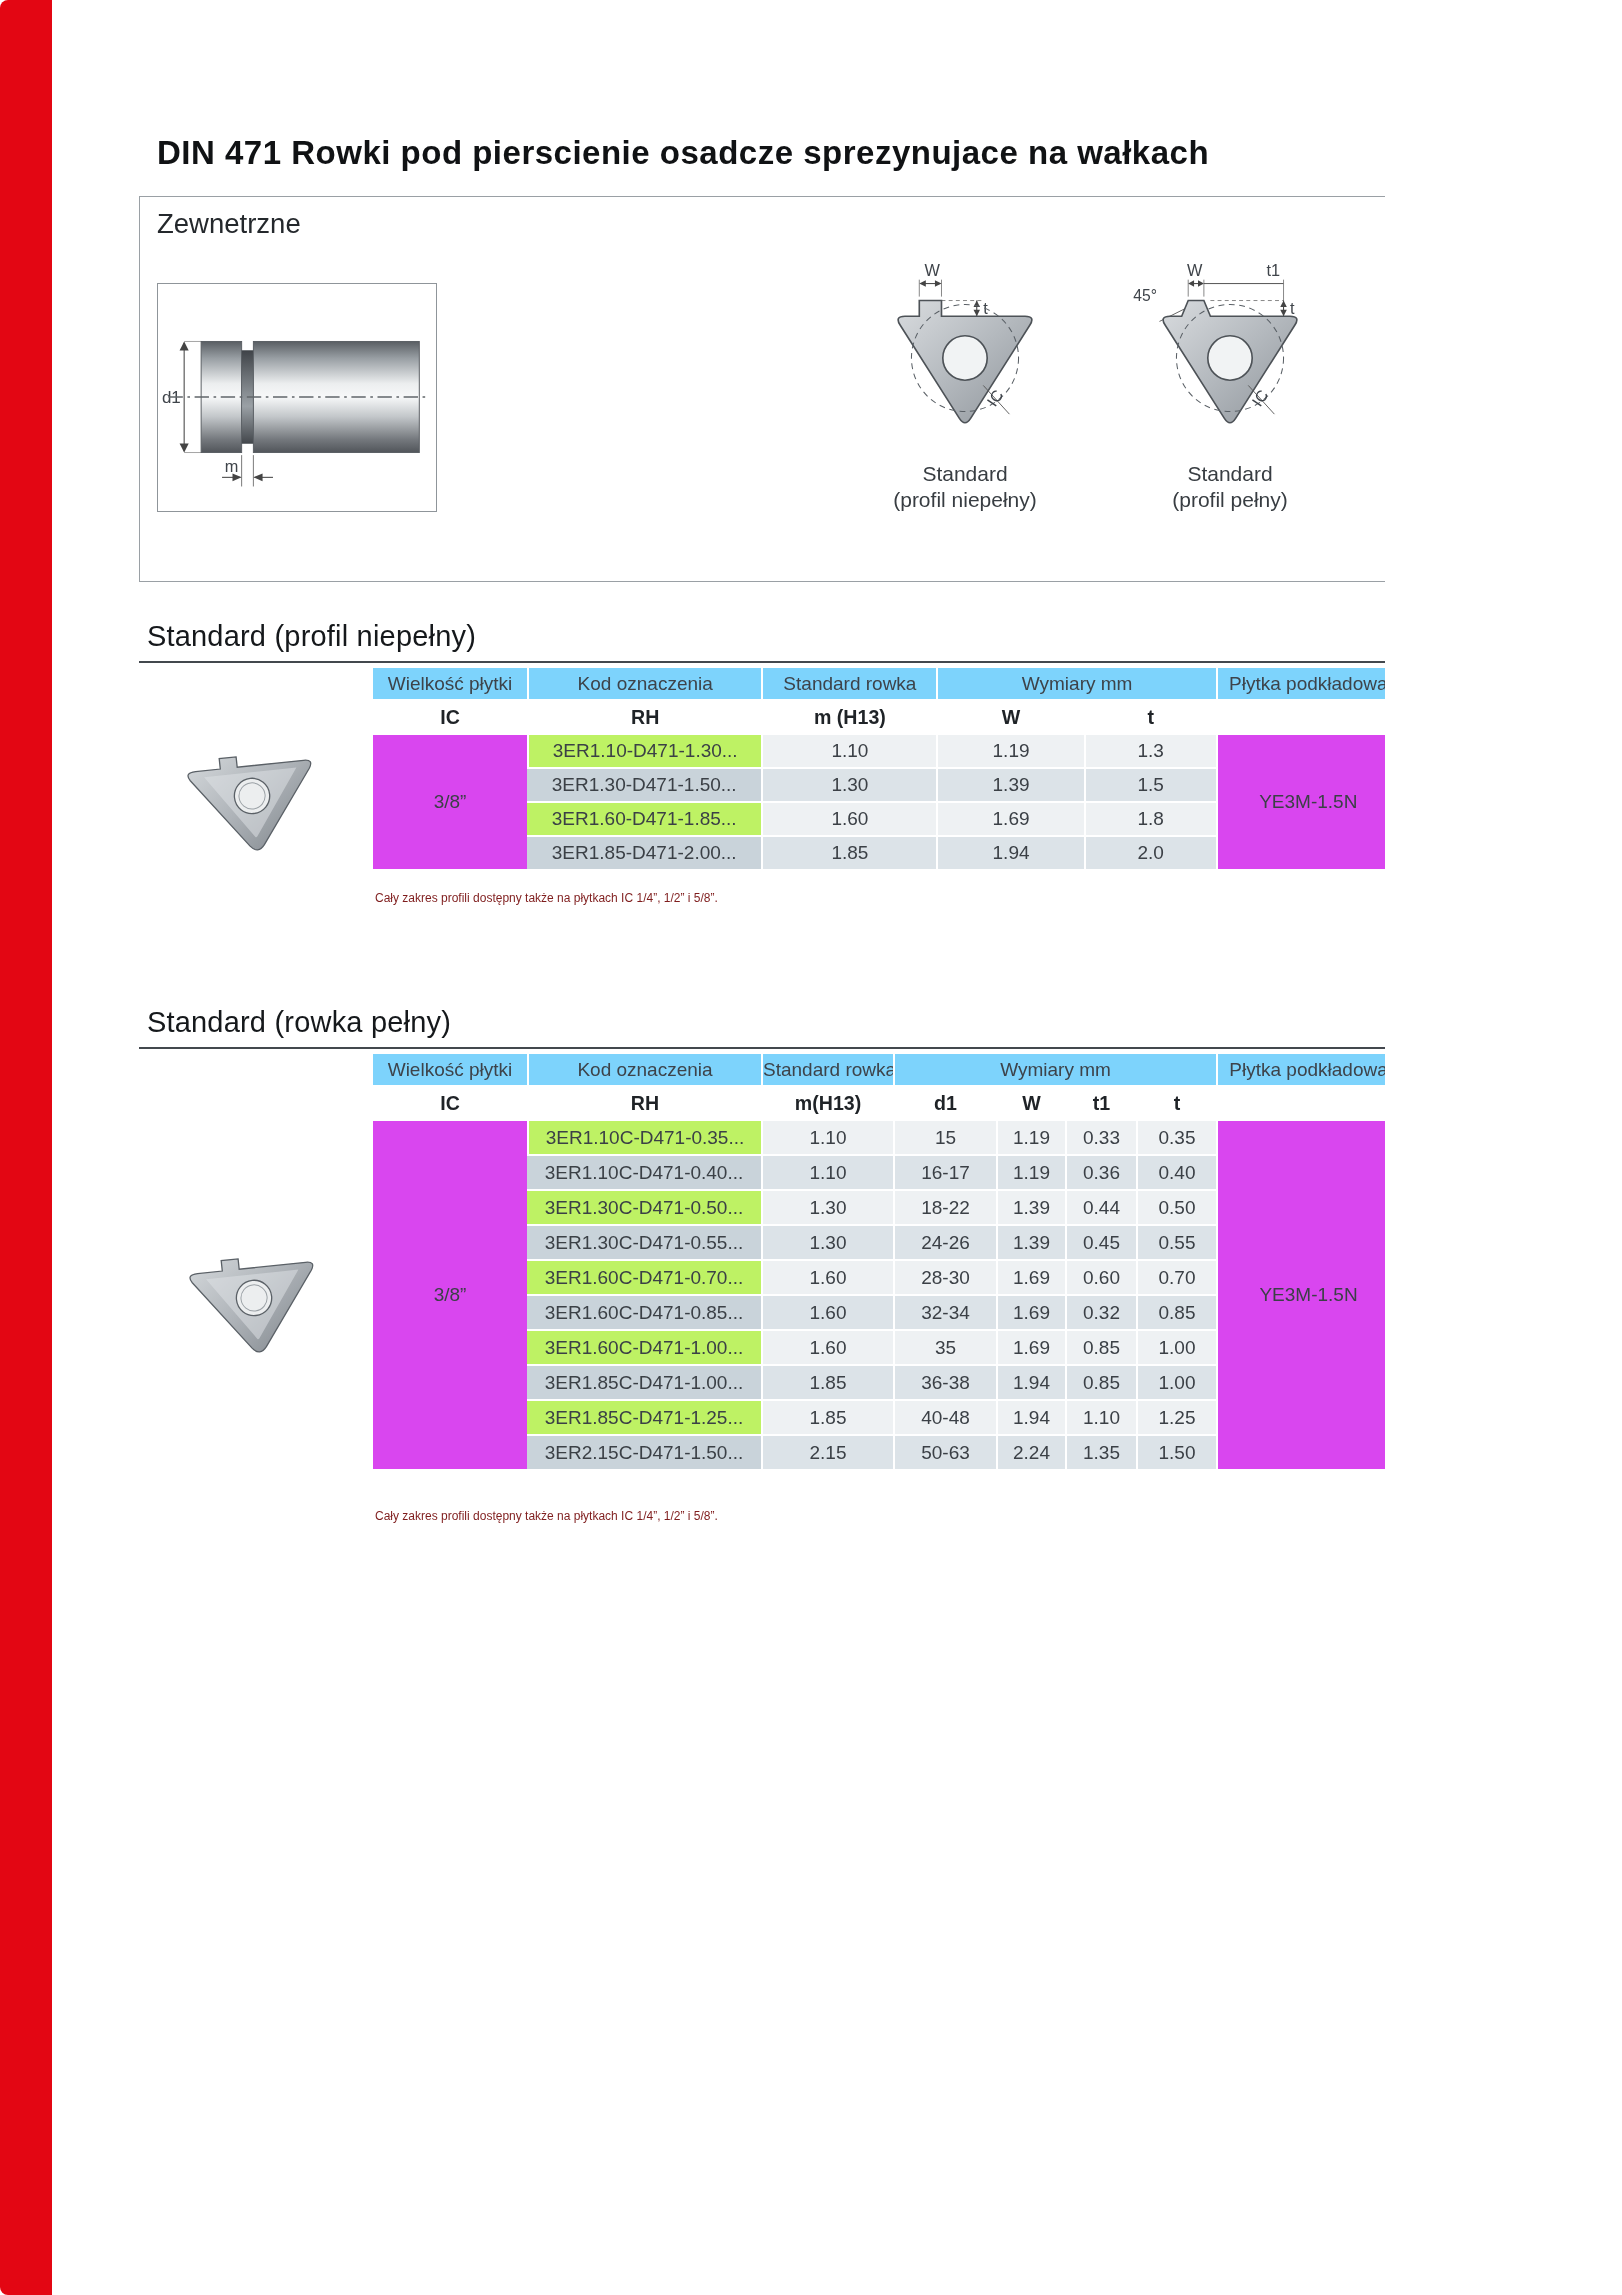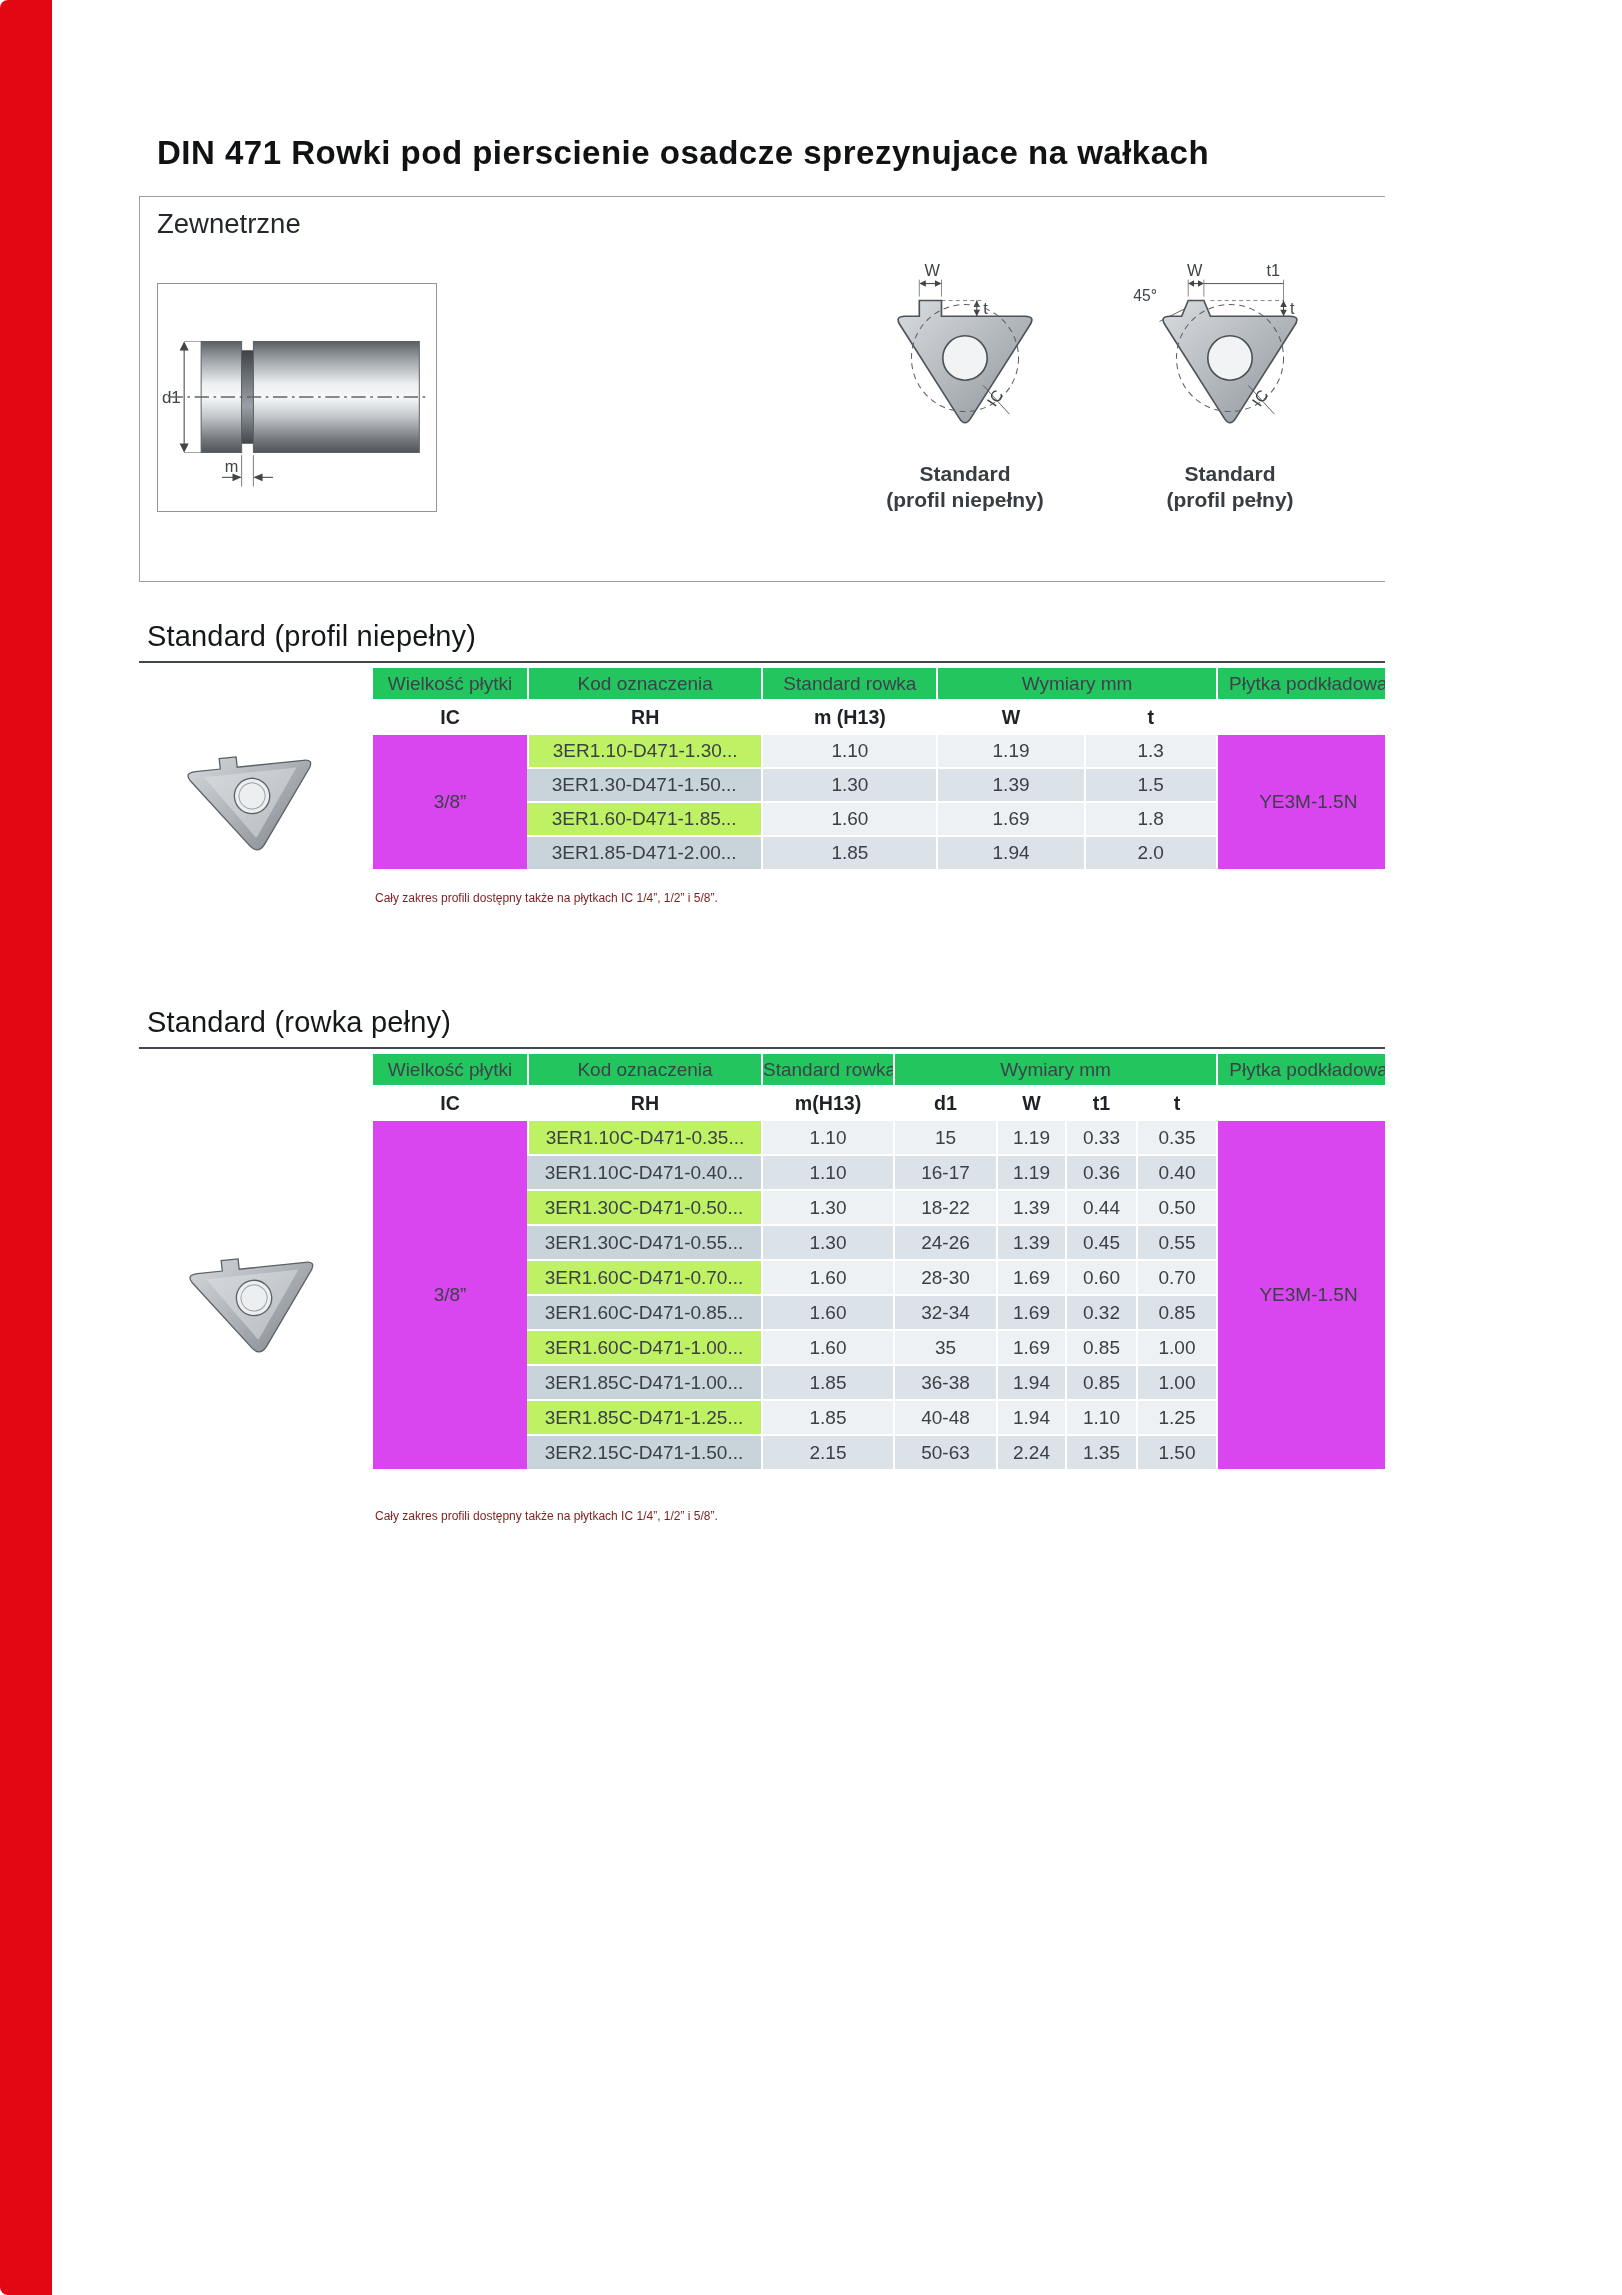--- a/index.html
+++ b/index.html
@@ -24,21 +24,21 @@
     border:1.3px solid #9aa0a5; background:#fff;
   }
   .box-label { position:absolute; left:17px; top:10.5px; font-size:27.5px; color:#24282c; font-weight:400; }
   .shaft-frame {
     position:absolute; left:17px; top:86px; width:280px; height:229px;
     border:1.3px solid #8f959a; background:#fff;
   }
   .insert-fig { position:absolute; width:262px; text-align:center; }
   #fig-partial { left:694px; top:63px; }
   #fig-full    { left:959px; top:63px; }
-  .insert-fig figcaption { font-size:21px; font-weight:bold; color:#383d42; line-height:1.25; margin-top:2.6px; }
+  .insert-fig figcaption { font-size:21px; font-weight:normal; color:#383d42; line-height:1.25; margin-top:2.6px; }
 
   
   .table-section { position:absolute; left:139px; width:1378px; }
   #section-partial { top:620px; height:366px; }
   #section-full    { top:1006px; height:576px; }
   .section-heading { position:absolute; left:7.9px; top:0; font-size:29px; font-weight:normal; color:#15181b; letter-spacing:0.2px; }
   .heading-rule { position:absolute; left:0; top:41px; width:1378px; height:2px; background:#43484e; }
   .insert-photo { position:absolute; }
   #photo-partial { left:29px; top:113px; }
   #photo-full    { left:31px; top:229px; }
@@ -50,21 +50,21 @@
   .data {
     position:absolute; left:234px; top:46px;
     border-collapse:separate; border-spacing:0; table-layout:fixed; width:1144px;
   }
   .data th, .data td {
     border-left:2px solid #fff; border-top:2px solid #fff;
     text-align:center; vertical-align:middle; font-weight:normal;
     overflow:hidden; white-space:nowrap;
   }
   .data th:first-child, .data td:first-child { border-left:none; }
-  .data tr.h1 th { background:#22c55e; color:#3d434a; font-size:19px; height:33px; }
+  .data tr.h1 th { background:#7dd3fc; color:#3d434a; font-size:19px; height:33px; }
   .data tr.h2 th { background:#ffffff; color:#1f2327; font-weight:bold; font-size:19.6px; height:34px; }
   .data td { font-size:19px; color:#3b4046; height:34px; }
   #table-full td { height:35px; }
   tr.rl td { background:#eef1f3; }
   tr.rl td.code { background:#bef264; }
   tr.rd td { background:#dce3e8; }
   tr.rd td.code { background:#c9d3da; }
   .data td.merge { background:#d946ef; }
 
   

